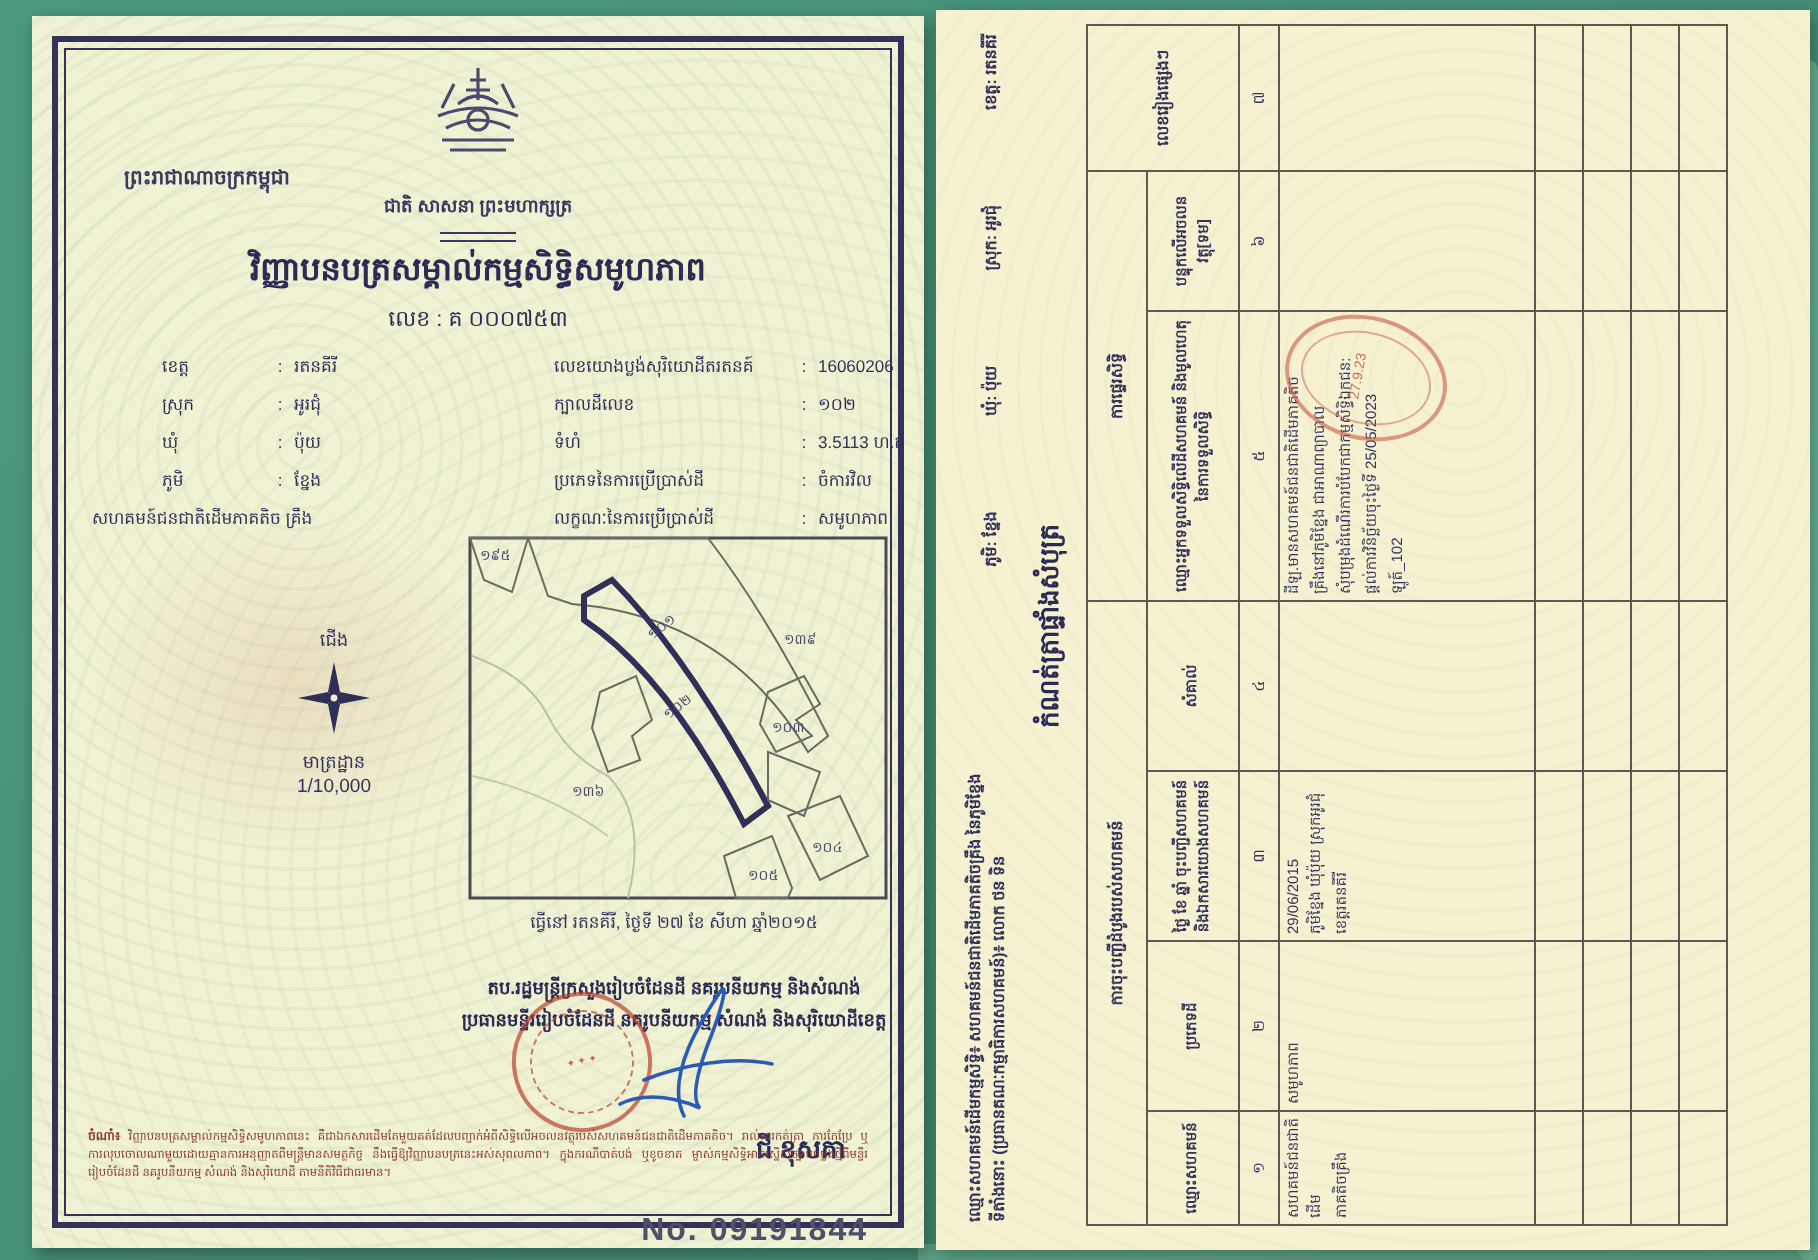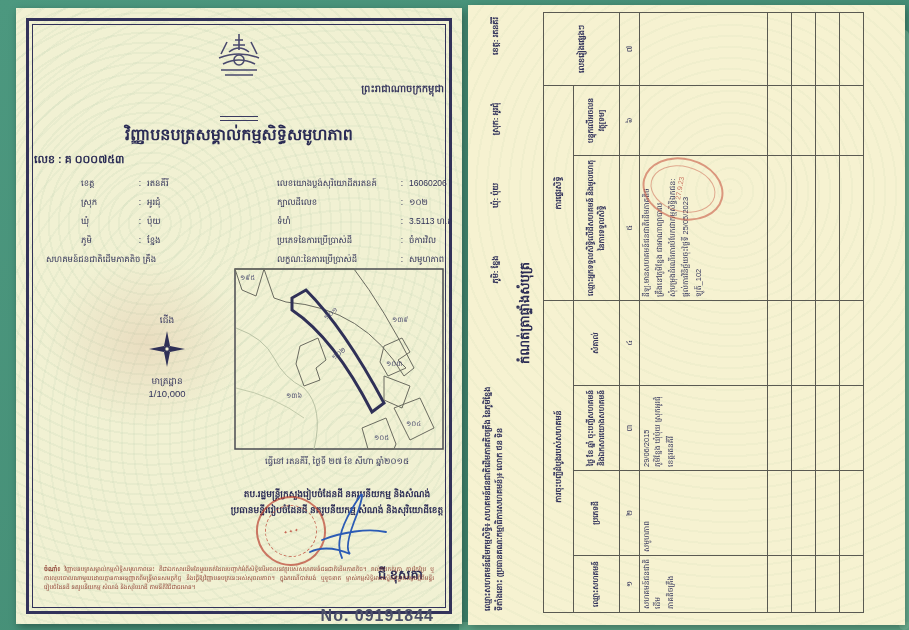--- a/index.html
+++ b/index.html
@@ -19,25 +19,25 @@
       repeating-radial-gradient(circle at 75% 70%, rgba(140,180,150,.08) 0 2px, rgba(0,0,0,0) 2px 12px),
       #f1f1d3;
     box-shadow:2px 3px 8px rgba(0,0,0,.35);
   }
   .lp-blotch{position:absolute;left:30px;top:250px;width:200px;height:170px;border-radius:50%;
     background:radial-gradient(closest-side,rgba(205,150,125,.22),rgba(205,150,125,0));}
   .lp-frame{position:absolute;inset:10px;border:3px solid #32325a;pointer-events:none;}
   .lp-frame2{position:absolute;inset:16px;border:1px solid #32325a;pointer-events:none;}
   .lp-content{position:absolute;inset:18px;color:#2f3057;}
   .emblem{position:absolute;left:0;right:0;top:6px;text-align:center;}
-  .kingdom{position:absolute;left:0;right:0;top:56px;text-align:right;font-size:10px;font-weight:bold;color:#3a3a60;}
+  .kingdom{position:absolute;left:0;right:0;top:56px;text-align:left;font-size:10px;font-weight:bold;color:#3a3a60;padding-left:28px;}
   .motto{position:absolute;left:0;right:0;top:71px;text-align:center;font-size:9px;font-weight:bold;color:#3a3a60;}
   .divider{position:absolute;left:186px;right:186px;top:90px;height:3px;border-top:1px solid #3a3a60;border-bottom:1px solid #3a3a60;}
   .cert-title{position:absolute;left:0;right:0;top:98px;text-align:center;font-size:16px;font-weight:bold;color:#2b2c55;}
-  .cert-no{position:absolute;left:0;right:0;top:126px;text-align:left;font-size:11px;font-weight:bold;color:#2b2c55;}
+  .cert-no{position:absolute;left:0;right:0;top:126px;text-align:center;font-size:11px;font-weight:normal;color:#2b2c55;}
   .fields{position:absolute;top:152px;left:12px;right:8px;font-size:8.5px;}
   .fcol-l{position:absolute;left:0;top:0;width:190px;}
   .fcol-r{position:absolute;left:196px;top:0;width:224px;}
   .frow{display:flex;margin-bottom:7px;padding-left:35px;}
   .frow .lab{flex:0 0 auto;}
   .fcol-l .lab{width:52px;}
   .fcol-r .lab{width:118px;}
   .frow .colon{width:14px;text-align:center;}
   .frow .val{flex:1;}
   .community-line{margin-top:2px;font-size:8.5px;}
@@ -116,20 +116,21 @@
           <path d="M14 22 L20 10 M50 22 L44 10"></path>
           <path d="M12 26 Q32 18 52 26"></path>
           <path d="M16 32 Q32 24 48 32"></path>
           <path d="M14 38 L50 38 M18 43 L46 43"></path>
           <circle cx="32" cy="28" r="5"></circle>
         </g>
       </svg>
     </div>
 
     <div class="kingdom">ព្រះរាជាណាចក្រកម្ពុជា</div>
+    <div class="motto">ជាតិ សាសនា ព្រះមហាក្សត្រ</div>
     <div class="divider"></div>
     <div class="cert-title">វិញ្ញាបនបត្រសម្គាល់កម្មសិទ្ធិសមូហភាព</div>
     <div class="cert-no">លេខ : គ ០០០៧៥៣</div>
 
     <div class="fields">
       <div class="fcol-l">
         <div class="frow">
           <span class="lab">ខេត្ត</span>
           <span class="colon">:</span>
           <span class="val">រតនគីរី</span>

